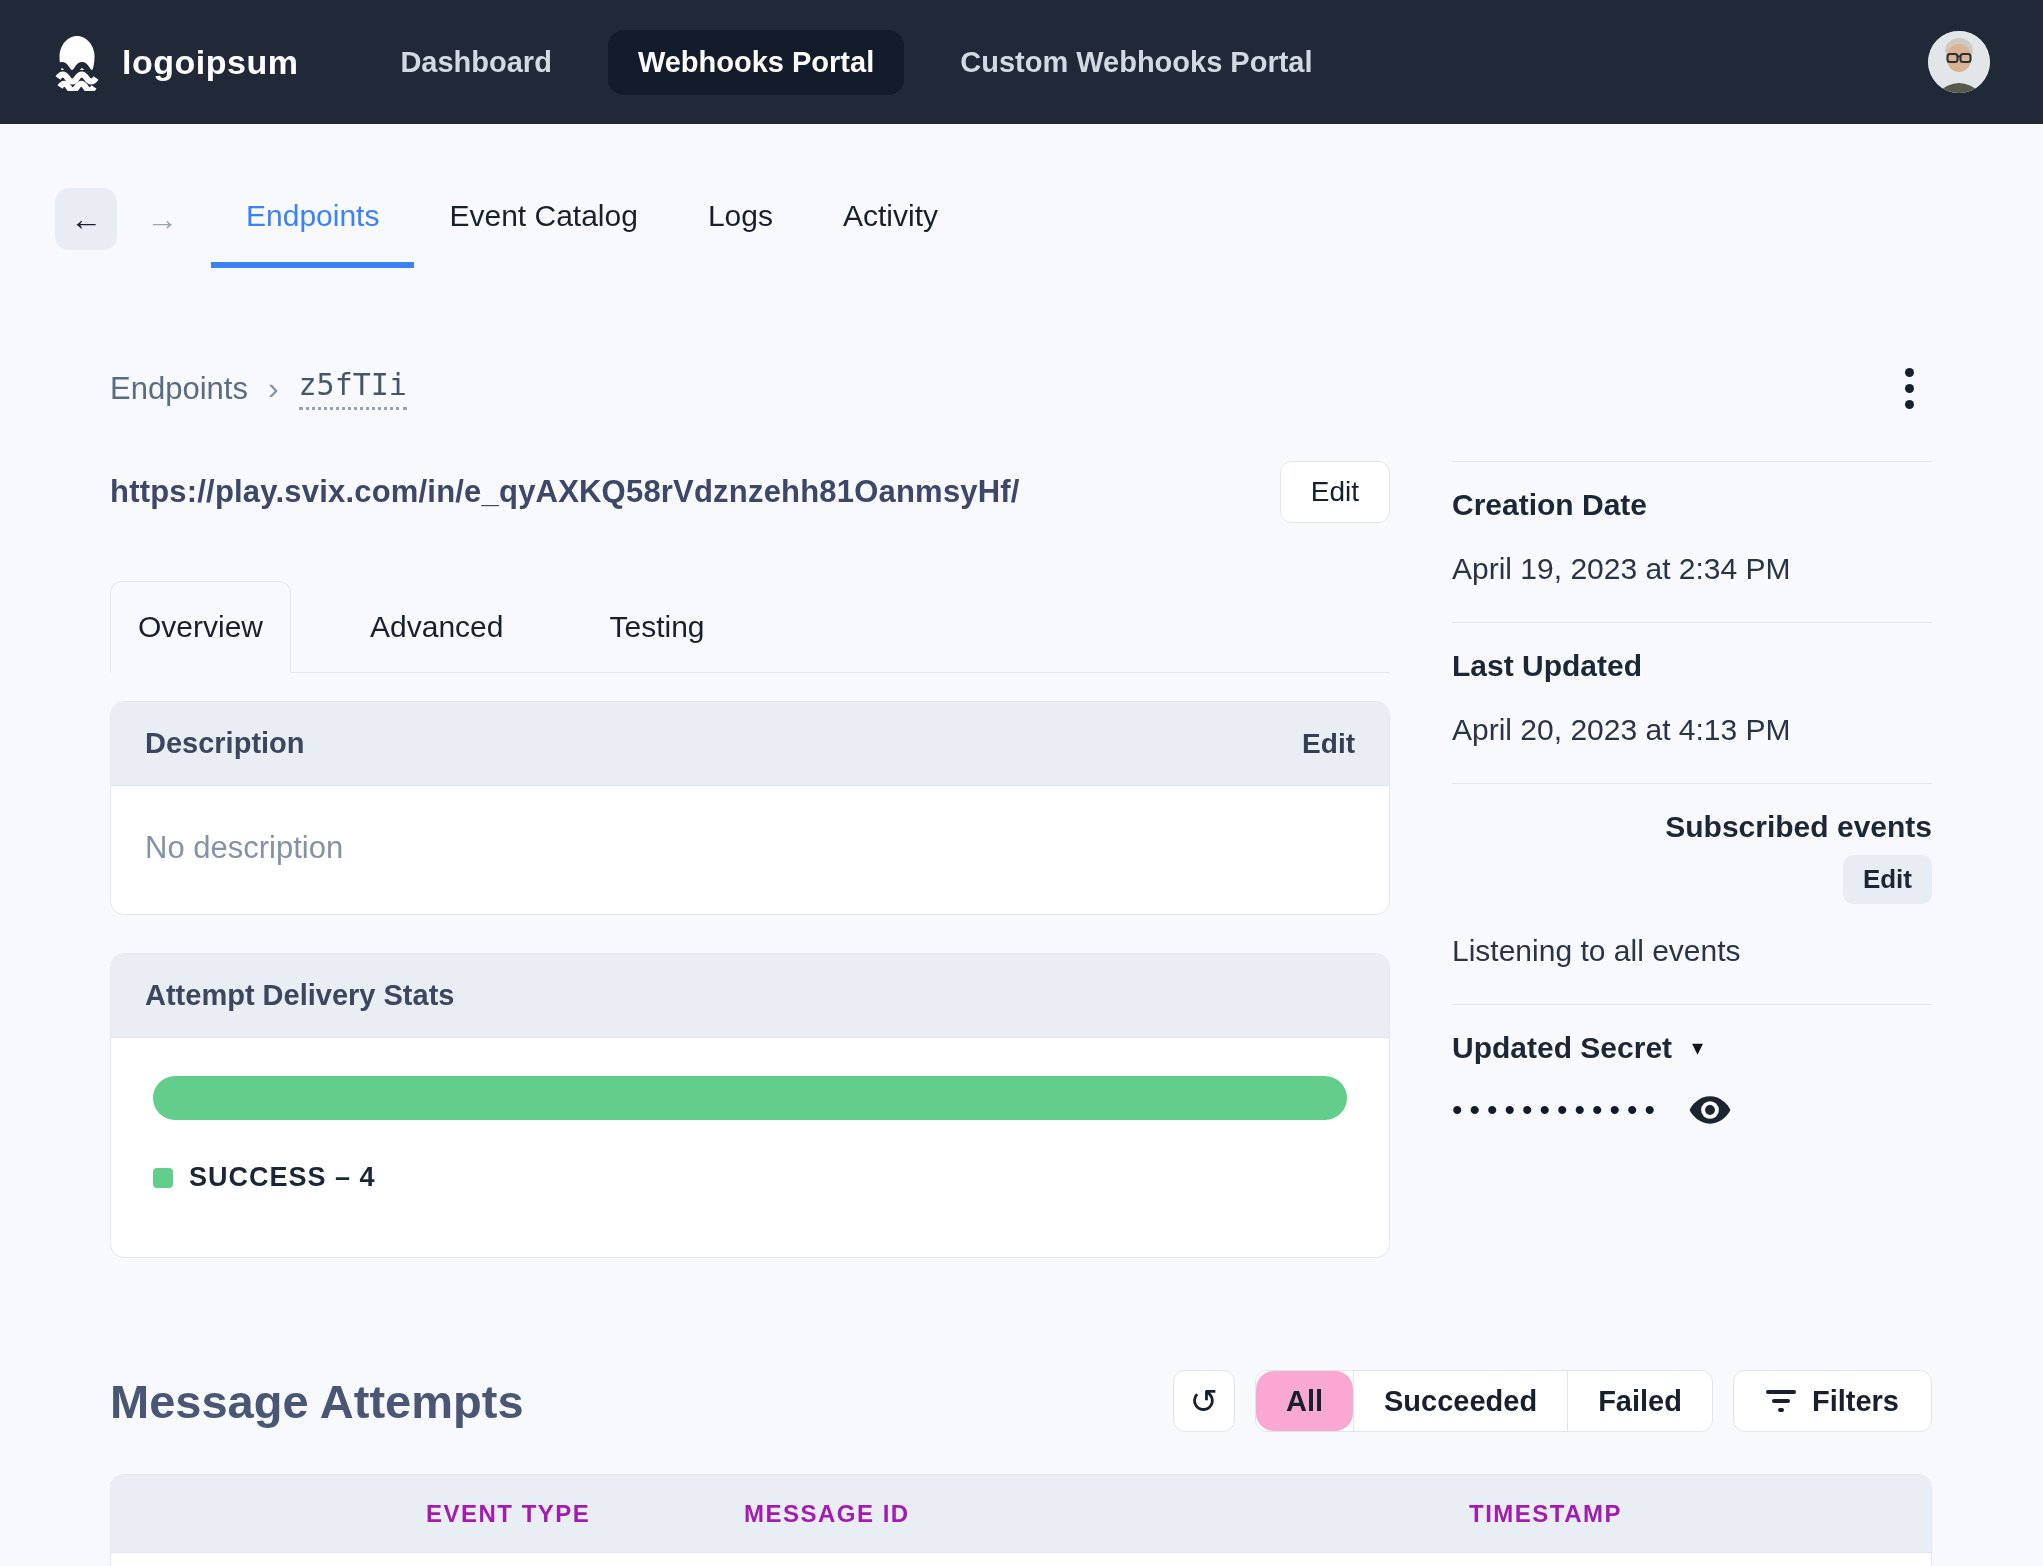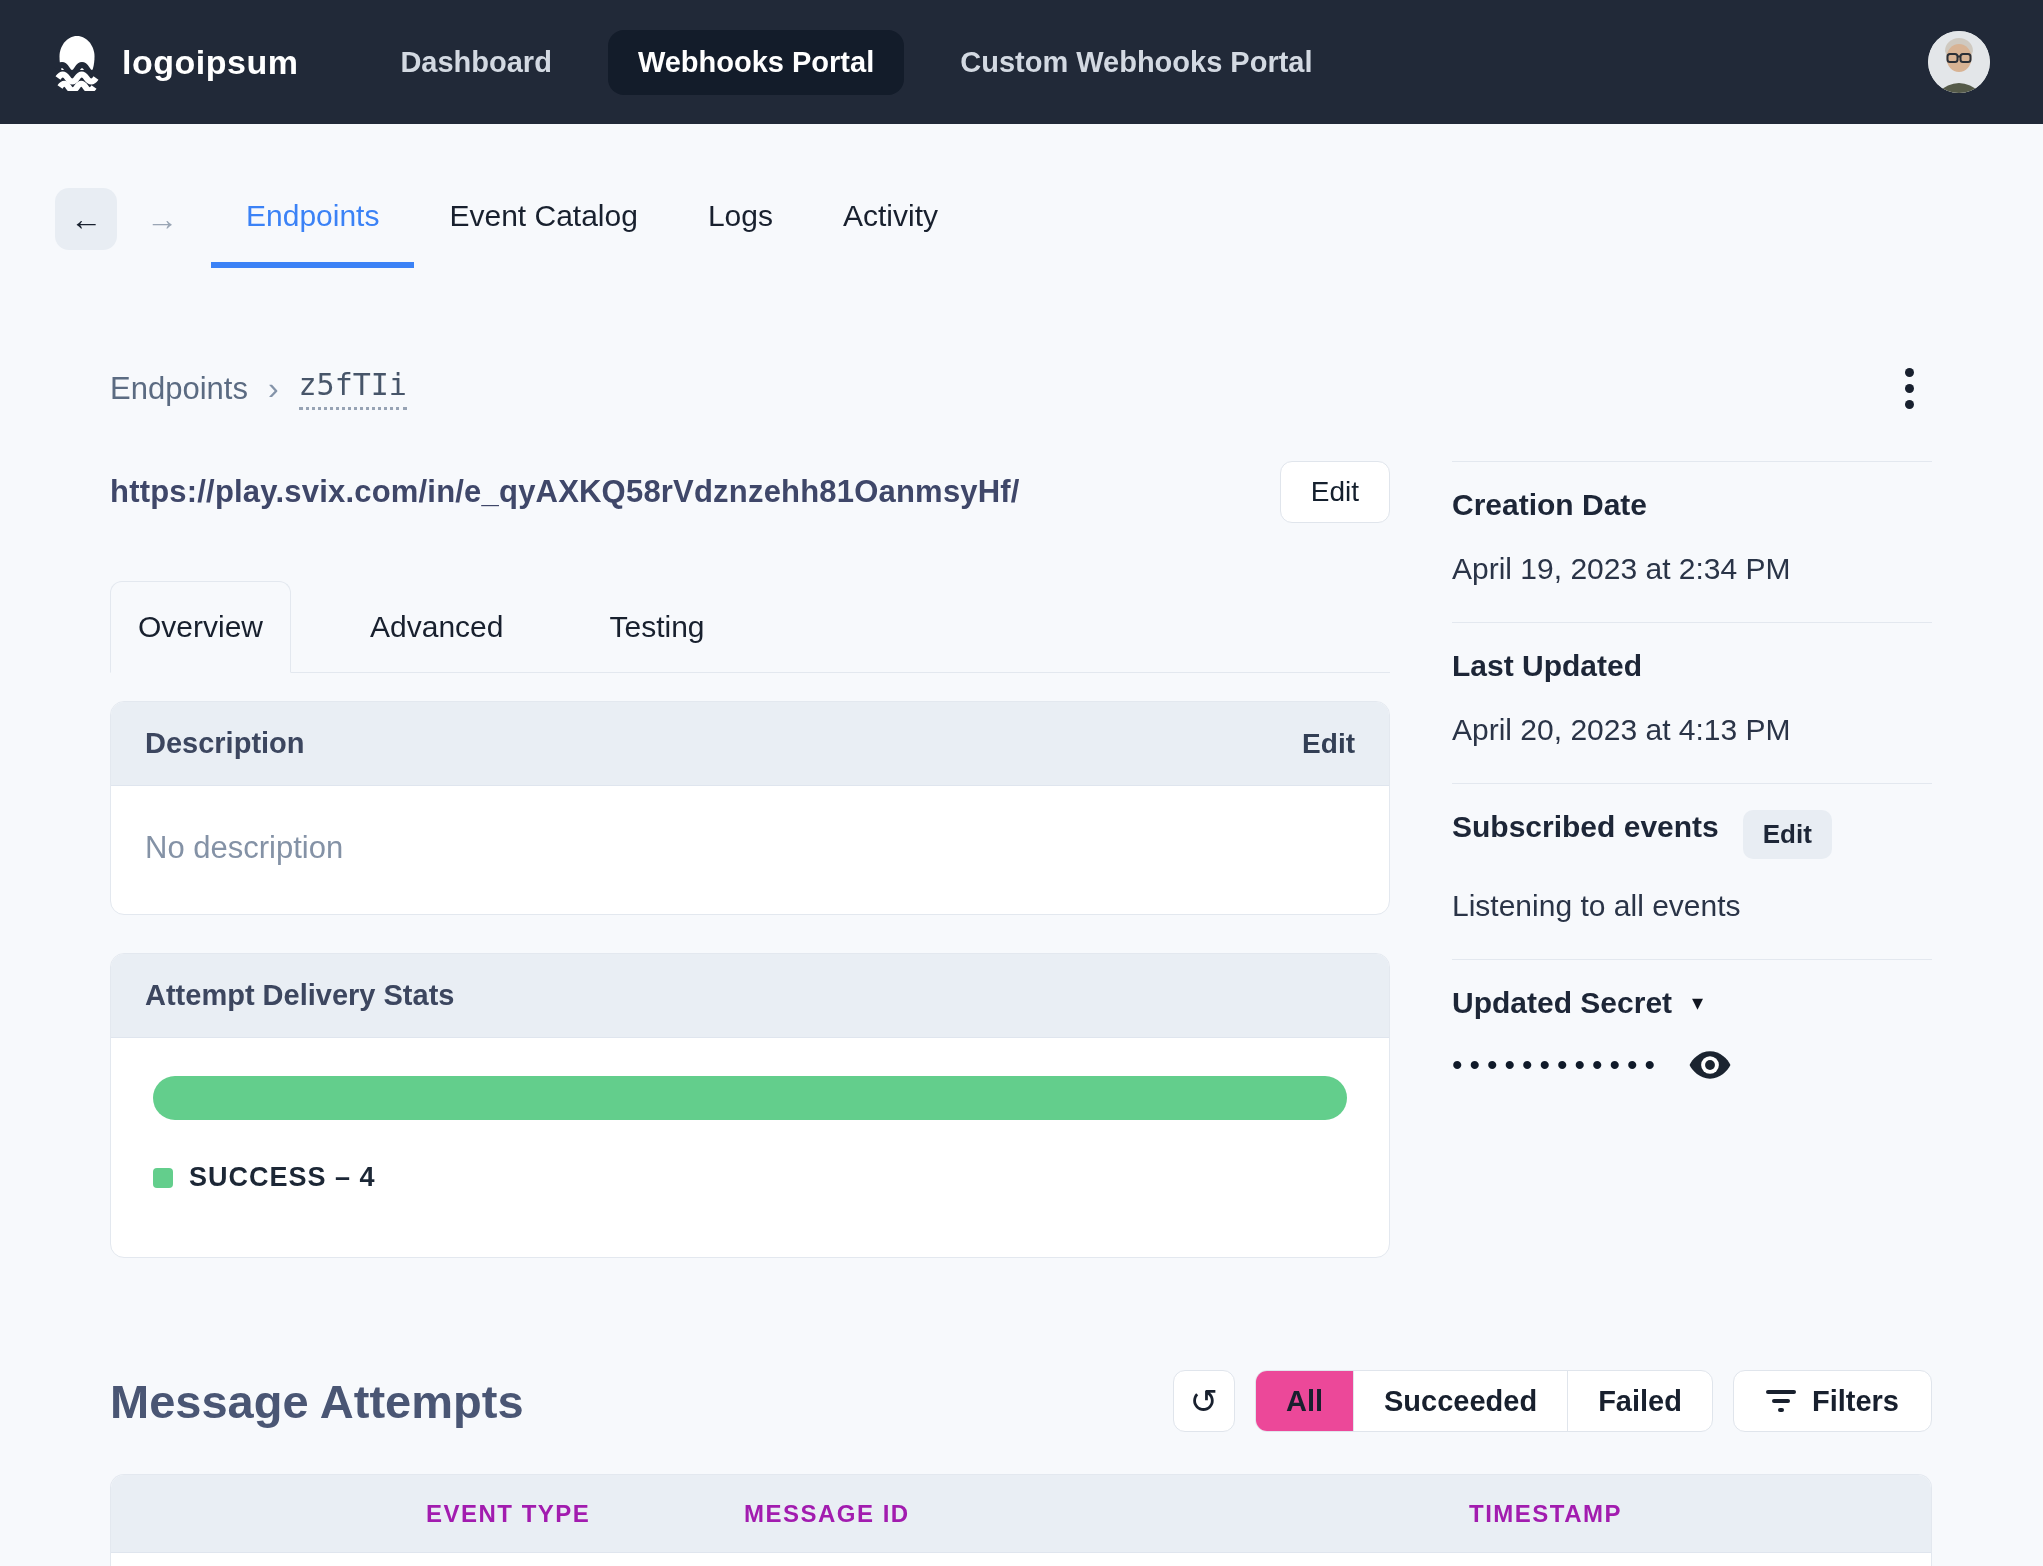--- a/index.html
+++ b/index.html
@@ -59,39 +59,39 @@
   .desc-body { padding:44px 34px 48px; font-size:31px; color:#8492a6; }
   .stats-body { padding:38px 42px 64px;text-align:right; }
   .bar-track { width:100%; }
   .bar { height:44px; border-radius:22px; background:#63ce8c; width:100%; }
   .legend { margin-top:42px; display:flex; align-items:center; gap:16px; }
   .legend-swatch { width:20px; height:20px; border-radius:4px; background:#63ce8c; }
   .legend-label { font-size:27px; font-weight:600; letter-spacing:1px; color:#1c2736; }
 
   
   .side-sec { border-top:1px solid #e3e8ef; padding:26px 0 36px; }
-  .side-label-row { display:flex; align-items:flex-start; gap:24px; }
+  .side-label-row { display:flex; align-items:flex-end; gap:11px;flex-direction:column; }
   .side-label { font-size:30px; font-weight:600; color:#1d2637; }
   .side-value { margin-top:30px; font-size:30px; color:#2a3447; }
   .chip { background:#e8edf3; border-radius:10px; padding:9px 20px; font-size:26px; font-weight:600; color:#1d2637; }
   .disclose { display:flex; align-items:center; gap:20px; }
   .tri { font-size:22px; color:#10151f; }
   .secret-row { margin-top:28px; display:flex; align-items:center; gap:26px; }
   .secret-dots { font-size:30px; letter-spacing:7px; color:#101a29; }
   .eye-btn { display:flex; align-items:center; }
 
   
   .attempts-row { display:flex; align-items:center; justify-content:space-between; margin:112px 111px 0 110px; }
   .attempts-title { font-size:47px; font-weight:700; color:#4a5674; }
   .controls { display:flex; align-items:center; gap:20px; }
   .icon-btn { width:62px; height:62px; border:1px solid #e0e5ec; border-radius:12px; background:#ffffff; font-size:34px; color:#18202e; display:flex; align-items:center; justify-content:center; }
   .segmented { display:flex; border:1px solid #e0e5ec; border-radius:12px; overflow:hidden; background:#ffffff; height:62px; }
   .seg { display:flex; align-items:center; padding:0 30px; font-size:29px; font-weight:600; color:#18202e; border-left:1px solid #e0e5ec; }
   .seg:first-child { border-left:none; }
-  .seg.active { background:#ec4899; }
+  .seg.active { background:#f9a8d4;border-radius:18px; }
   .filters-btn { height:62px; display:flex; align-items:center; gap:16px; padding:0 32px; border:1px solid #e0e5ec; border-radius:12px; background:#ffffff; font-size:29px; font-weight:600; color:#18202e; }
 
   
   .table { margin:42px 111px 0 110px; border:1px solid #e3e8ef; border-bottom:none; border-radius:14px 14px 0 0; overflow:hidden; background:#ffffff; }
   .thead { display:flex; align-items:center; background:#e9eef4; height:78px; border-bottom:1px solid #dfe5ee; }
   .trow { display:flex; align-items:center; height:104px; background:#ffffff; }
   .col-status { width:315px; padding-left:55px; flex:none; }
   .col-event { width:318px; flex:none; }
   .col-msg { flex:1; }
   .col-time { width:390px; flex:none; }

